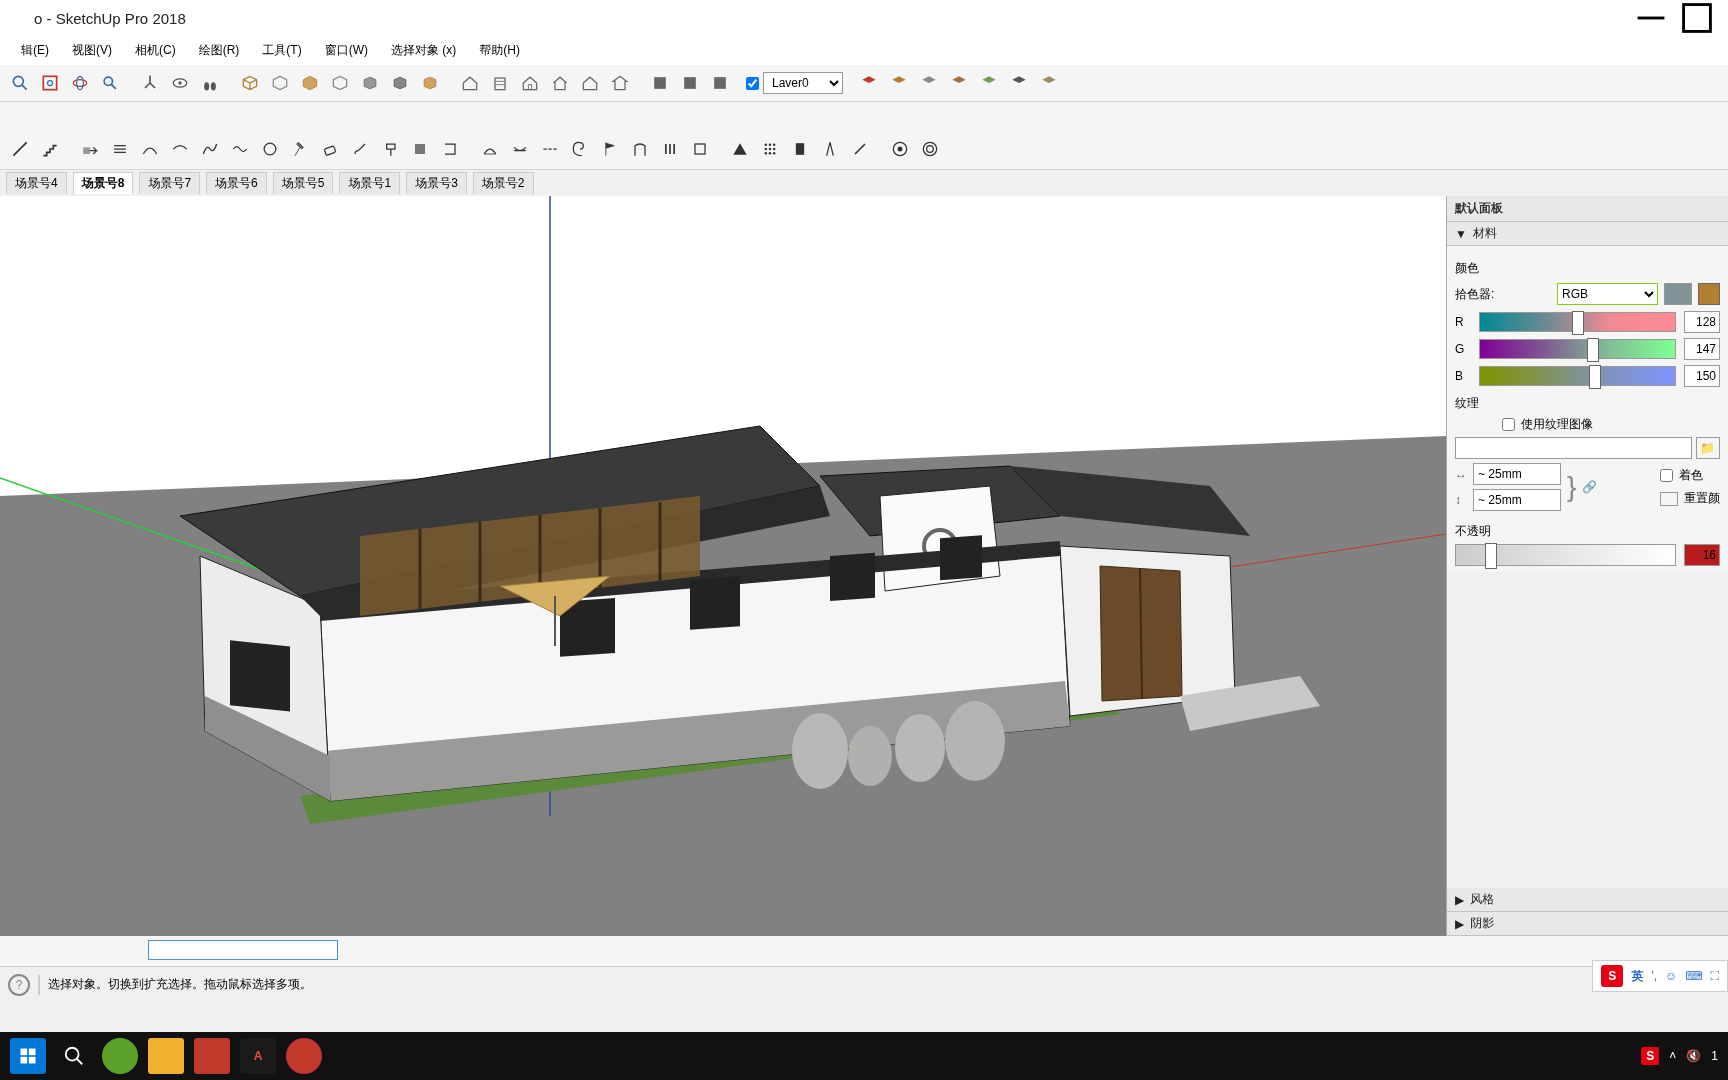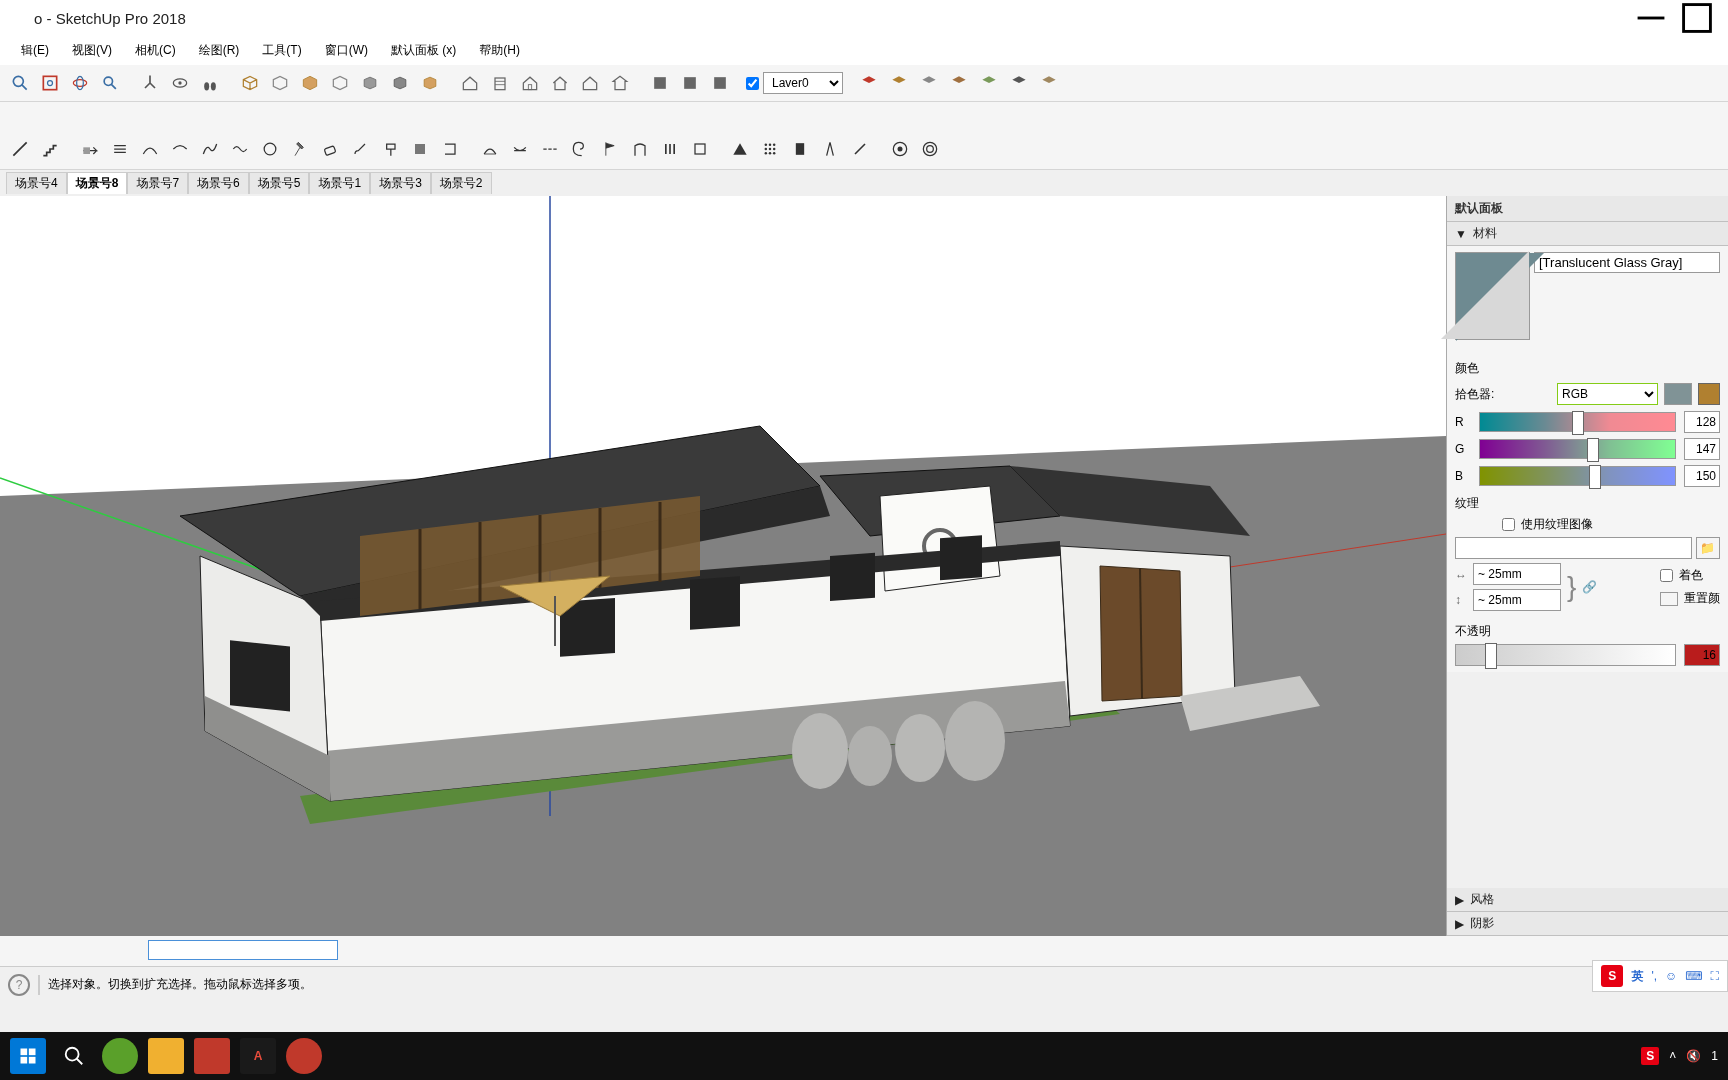--- a/index.html
+++ b/index.html
@@ -9,21 +9,21 @@
   .titlebar .title { font-size: 15px; color: #222; }
   .titlebar .spacer { flex: 1; }
   .titlebar .winbtn { width: 46px; height: 32px; display: flex; align-items: center; justify-content: center; color: #333; }
   .menubar { display: flex; gap: 4px; padding: 4px 6px; background: #fff; color: #000; font-size: 14px; }
   .menubar .menu-item { padding: 2px 4px; cursor: default; margin-left: 11px; }
   .toolbar-row { display: flex; align-items: center; gap: 2px; padding: 4px 6px; background: #f5f5f5; border-bottom: 1px solid #d5d5d5; }
   .tool-btn { width: 28px; height: 28px; display: flex; align-items: center; justify-content: center; border: 1px solid transparent; background: transparent; cursor: pointer; }
   .tool-btn svg { width: 20px; height: 20px; }
   .tool-sep { width: 8px; }
   .layer-sel { border: 1px solid #999; background: #fff; padding: 1px 4px; font-size: 12px; width: 80px; height: 22px; }
-  .scene-tabs { display: flex; gap: 0; padding: 2px 6px; background: #f0f0f0; font-size: 13px; }
+  .scene-tabs { display: flex; gap: 6px; padding: 2px 6px; background: #f0f0f0; font-size: 13px; }
   .scene-tab { padding: 2px 8px; background: #e8e8e8; border: 1px solid #ccc; border-bottom: none; cursor: pointer; }
   .scene-tab.active { background: #fff; font-weight: bold; }
   .main-area { display: flex; height: 740px; }
   .viewport { flex: 1; position: relative; background: #fff; overflow: hidden; }
   .viewport-canvas { position: absolute; inset: 0; }
   .side-panel { width: 282px; background: #f0f0f0; border-left: 1px solid #aaa; display: flex; flex-direction: column; font-size: 13px; }
   .panel-hdr { background: #e8e8e8; padding: 4px 8px; border-bottom: 1px solid #c0c0c0; color: #333; font-weight: bold; }
   .panel-section { background: #e8e8e8; padding: 3px 8px; border-bottom: 1px solid #c0c0c0; color: #222; display:flex; align-items:center; gap:6px; cursor:pointer;}
   .panel-body { background: #f5f5f5; padding: 6px 8px; flex-shrink: 0; }
   .mat-preview-row { display: flex; gap: 4px; align-items: flex-start; }
@@ -80,21 +80,21 @@
     </div>
 </div>
 
 <div class="menubar">
   <span class="menu-item">辑(E)</span>
   <span class="menu-item">视图(V)</span>
   <span class="menu-item">相机(C)</span>
   <span class="menu-item">绘图(R)</span>
   <span class="menu-item">工具(T)</span>
   <span class="menu-item">窗口(W)</span>
-  <span class="menu-item">默认面板 (x)</span>
+  <span class="menu-item">选择对象 (x)</span>
   <span class="menu-item">帮助(H)</span>
 </div>
 
 <div class="toolbar-row">
   <button class="tool-btn">
       <svg viewBox="0 0 24 24">
         <circle cx="10" cy="10" r="6" fill="none" stroke="#3a6ea5" stroke-width="2"></circle>
         <line x1="14" y1="14" x2="20" y2="20" stroke="#3a6ea5" stroke-width="2"></line>
       </svg>
     </button>
@@ -510,29 +510,20 @@
 
       <rect x="230" y="420" width="60" height="65" fill="#222" transform="skewY(6)"></rect>
     </svg>
   </div>
 
   <div class="side-panel">
     <div class="panel-hdr">默认面板</div>
     <div class="panel-section">
       <span>▼</span>
       <span>材料</span>
-    </div>
-    <div class="panel-body">
-      <div class="mat-preview-row">
-        <div class="mat-preview">
-          <div class="mat-tri-a"></div>
-            <div class="mat-tri-b"></div>
-        </div>
-        <input class="mat-name" value="[Translucent Glass Gray]" style="">
-      </div>
     </div>
     <div class="panel-body" style="flex:0;">
       <div class="section-label">颜色</div>
       <div class="field-row">
         <label>拾色器:</label>
         <select><option>RGB</option></select>
         <div class="color-sw" style="background:#809396;"></div>
         <span style="width:22px;height:22px;background:#b08030;border:1px solid #666;"></span>
       </div>
       <div class="rgb-row">

